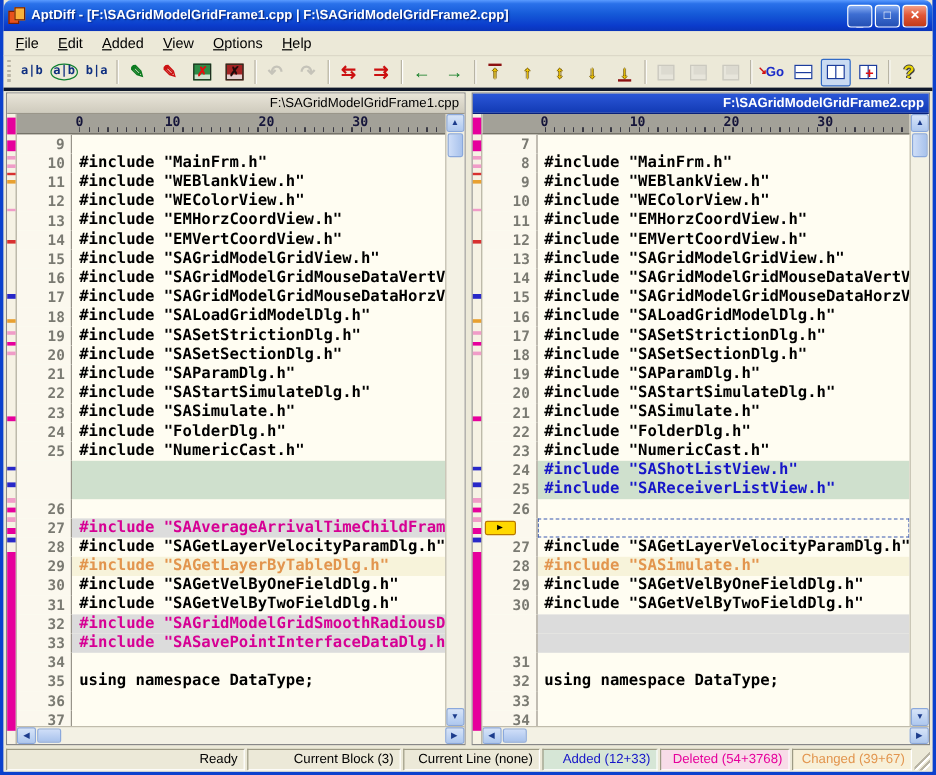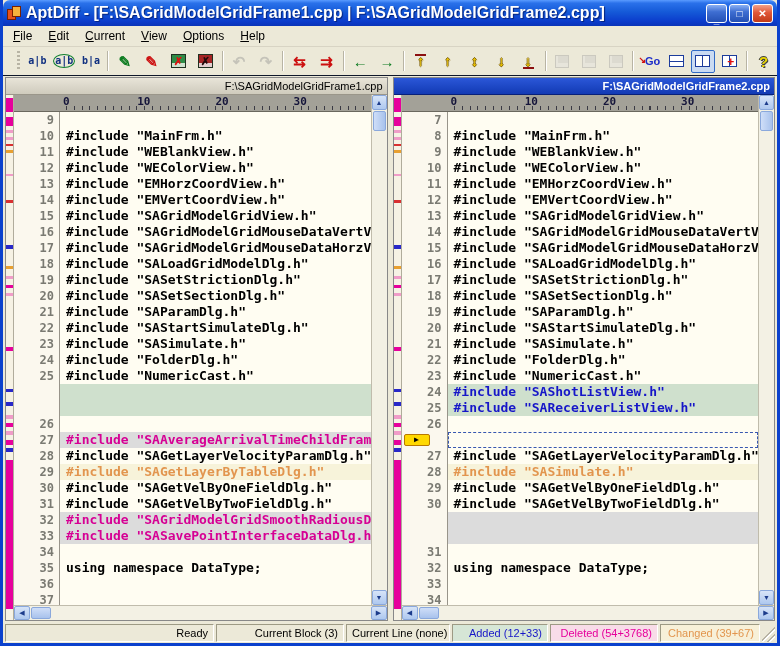--- a/index.html
+++ b/index.html
@@ -11,38 +11,38 @@
     background:#ece9d8; }
 
   
   .titlebar { height:26px; flex:0 0 26px; display:flex; align-items:center; padding:0 4px;
     background:linear-gradient(180deg,#5a9bff 0%,#2a71ea 12%,#155ad8 45%,#0b3ccc 82%,#0a34b8 100%);
     border-radius:7px 7px 0 0; }
   .app-icon { width:15px; height:15px; position:relative; margin-right:4px; flex:0 0 15px; }
   .app-icon i { position:absolute; width:9px; height:11px; border:1px solid #7a2000; }
   .app-icon i:first-child { left:0; top:3px; background:#e8521c; }
   .app-icon i:last-child { left:5px; top:0; background:#f8b23c; }
-  .title-text { color:#fff; font-weight:bold; font-size:16px; text-shadow:1px 1px 1px #05227a;
+  .title-text { color:#fff; font-weight:bold; font-size:11px; text-shadow:1px 1px 1px #05227a;
     white-space:nowrap; overflow:hidden; flex:1; }
   .win-btns { display:flex; gap:2px; }
   .win-btn { width:21px; height:19px; border-radius:3px; border:1px solid #fff;
     color:#fff; font-size:10px; font-weight:bold; display:flex; align-items:center; justify-content:center;
     background:linear-gradient(180deg,#8ab0f4 0%,#3e6ed2 40%,#2450b4 100%); cursor:default; }
   .win-btn.close { background:linear-gradient(180deg,#f2a088 0%,#e05738 45%,#c13a18 100%); }
   .win-btn.min span { align-self:flex-end; line-height:5px; }
 
   
   .menubar { height:21px; flex:0 0 21px; display:flex; align-items:center; background:#ece9d8;
     border-bottom:1px solid #d8d4c4; padding-left:2px; }
   .menu-item { padding:2px 8px 3px 8px; font-size:12px; color:#000; }
   .menu-item::first-letter { text-decoration:underline; }
 
   
   .toolbar { height:29px; flex:0 0 29px; display:flex; align-items:center; background:#ece9d8;
-    border-bottom:1px solid #0f172a; padding-left:13px; }
+    border-bottom:3px solid #0f172a; padding-left:2px; }
   .tb-grip { width:3px; height:20px; margin:0 4px 0 1px;
     background:repeating-linear-gradient(180deg,#b8b4a4 0 2px,#ece9d8 2px 4px); }
   .tb-sep { width:1px; height:20px; margin:0 3px; background:#b8b4a4; box-shadow:1px 0 0 #fff; }
   .tb-btn { width:25px; height:23px; margin:0 1px; border:1px solid transparent; border-radius:2px;
     display:flex; align-items:center; justify-content:center; background:transparent; position:relative; }
   .tb-btn.active { border:1px solid #316ac5; background:#cadbf2; }
   .tb-btn.disabled { opacity:.45; filter:grayscale(.9); }
   .g { font-weight:bold; font-size:13px; line-height:1; }
   .g.txt  { font-family:"DejaVu Sans Mono",monospace; font-size:10px; color:#103080; }
   .g.ring { border:1px solid #108030; border-radius:50%; padding:1px 1px; }
@@ -145,21 +145,21 @@
         </span>
       <span class="win-btn close">
           <span>✕</span>
         </span>
     </span>
   </div>
 
   <div class="menubar" id="menubar">
       <span class="menu-item">File</span>
       <span class="menu-item">Edit</span>
-      <span class="menu-item">Current</span>
+      <span class="menu-item">Added</span>
       <span class="menu-item">View</span>
       <span class="menu-item">Options</span>
       <span class="menu-item">Help</span>
     </div>
 
   <div class="toolbar" id="toolbar">
     <span class="tb-grip"></span>
   <span class="tb-btn">
         <span class="g txt">a|b</span>
       </span>
@@ -597,20 +597,20 @@
           <span class="sb-thumb-h"></span>
           <span class="sb-fill"></span>
           <span class="sb-btn">▶</span>
         </div>
       </div>
     </div>
 
   <div class="statusbar" id="statusbar">
       <span class="sb-seg ready">Ready</span>
       <span class="sb-seg plain" style="width: 128px;">Current Block (3)</span>
-      <span class="sb-seg plain" style="width: 104px;">Current Line (none)</span>
+      <span class="sb-seg plain" style="width: 114px;">Current Line (none)</span>
       <span class="sb-seg added">Added (12+33)</span>
       <span class="sb-seg deleted">Deleted (54+3768)</span>
       <span class="sb-seg changed">Changed (39+67)</span>
       <span class="sb-seg sb-grip"></span>
     </div>
 
 </div>
 
 </body></html>

